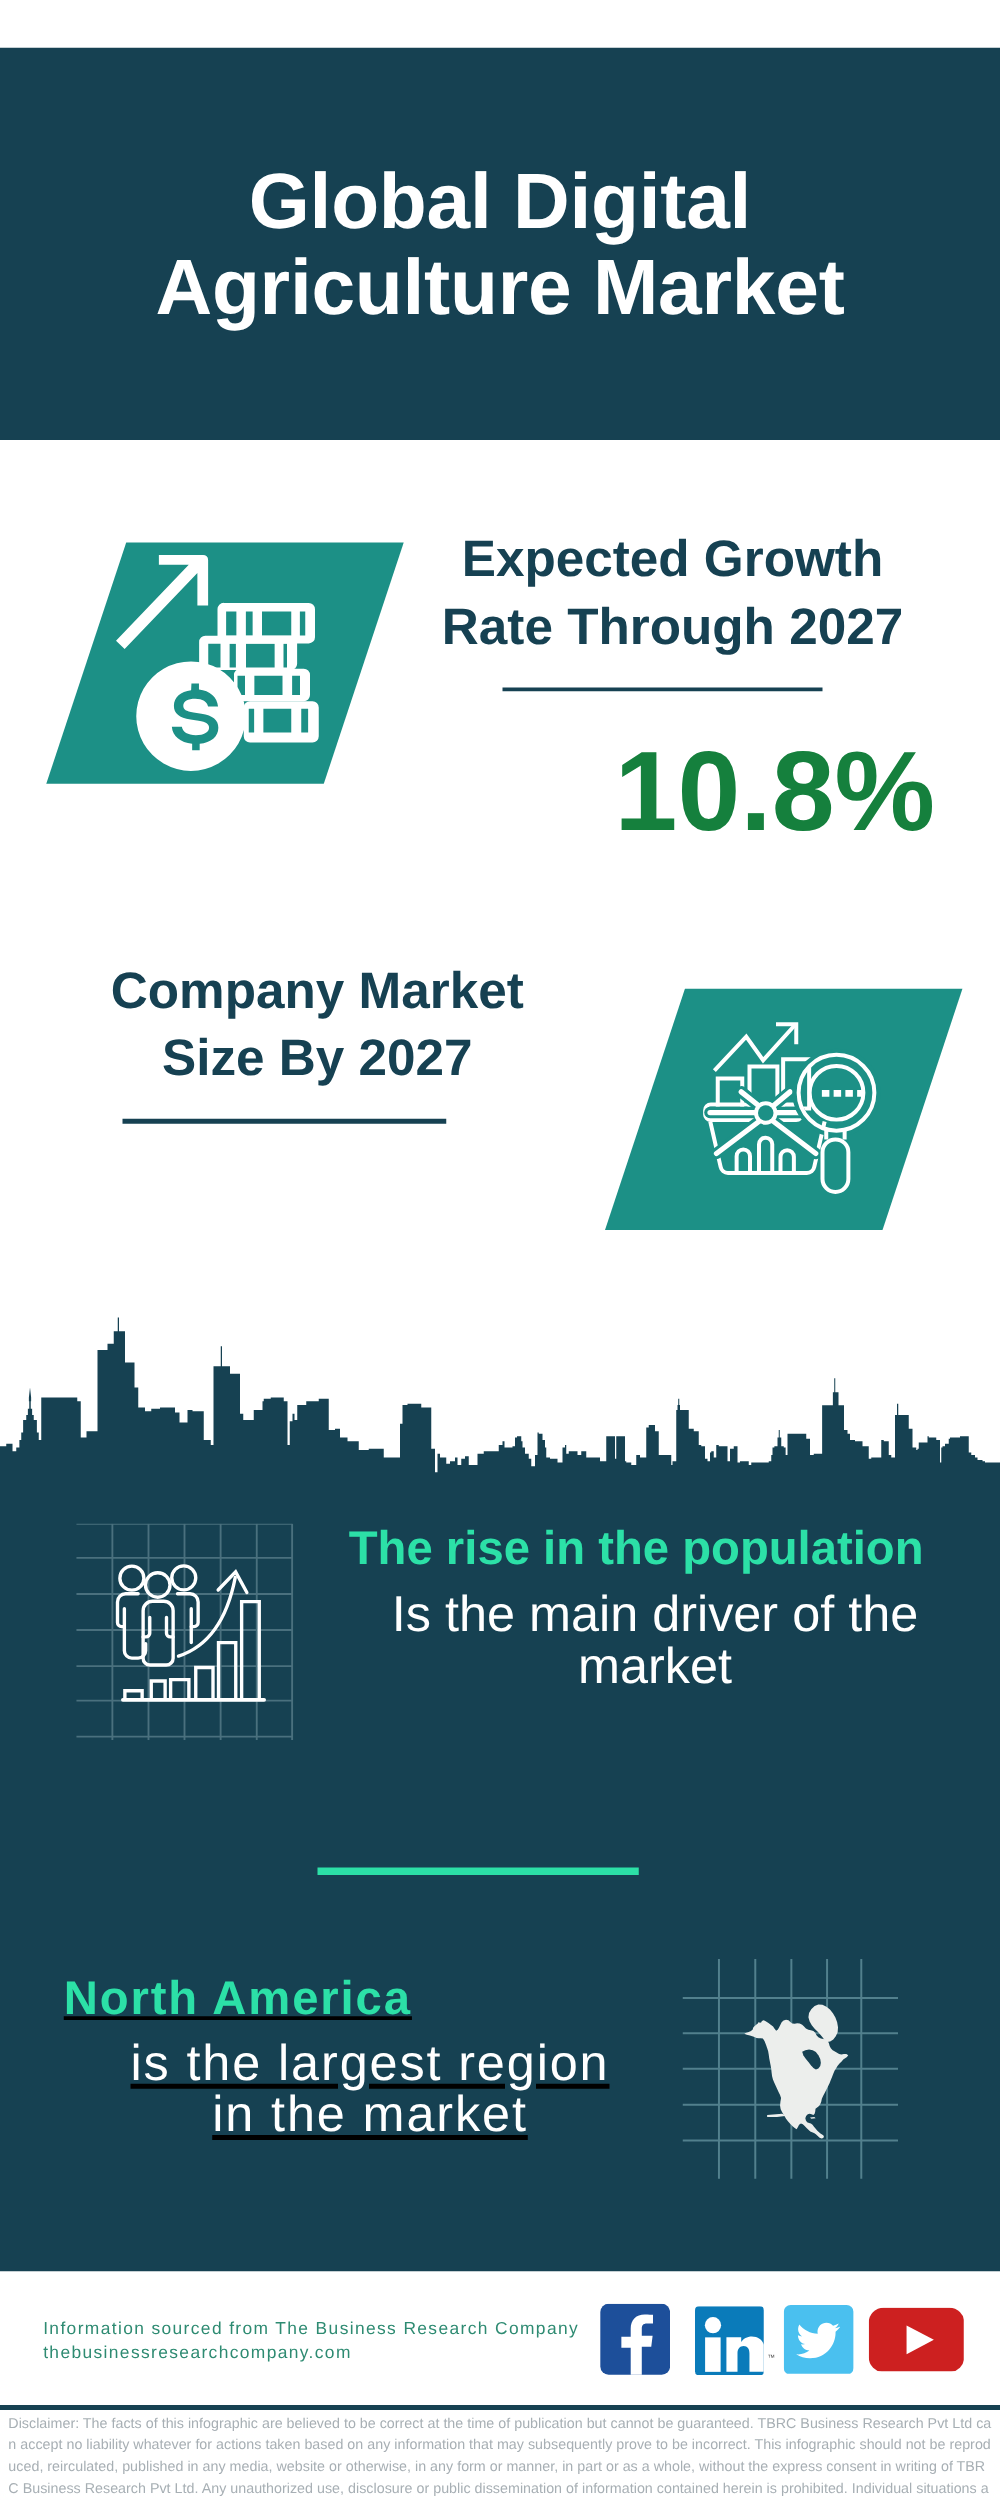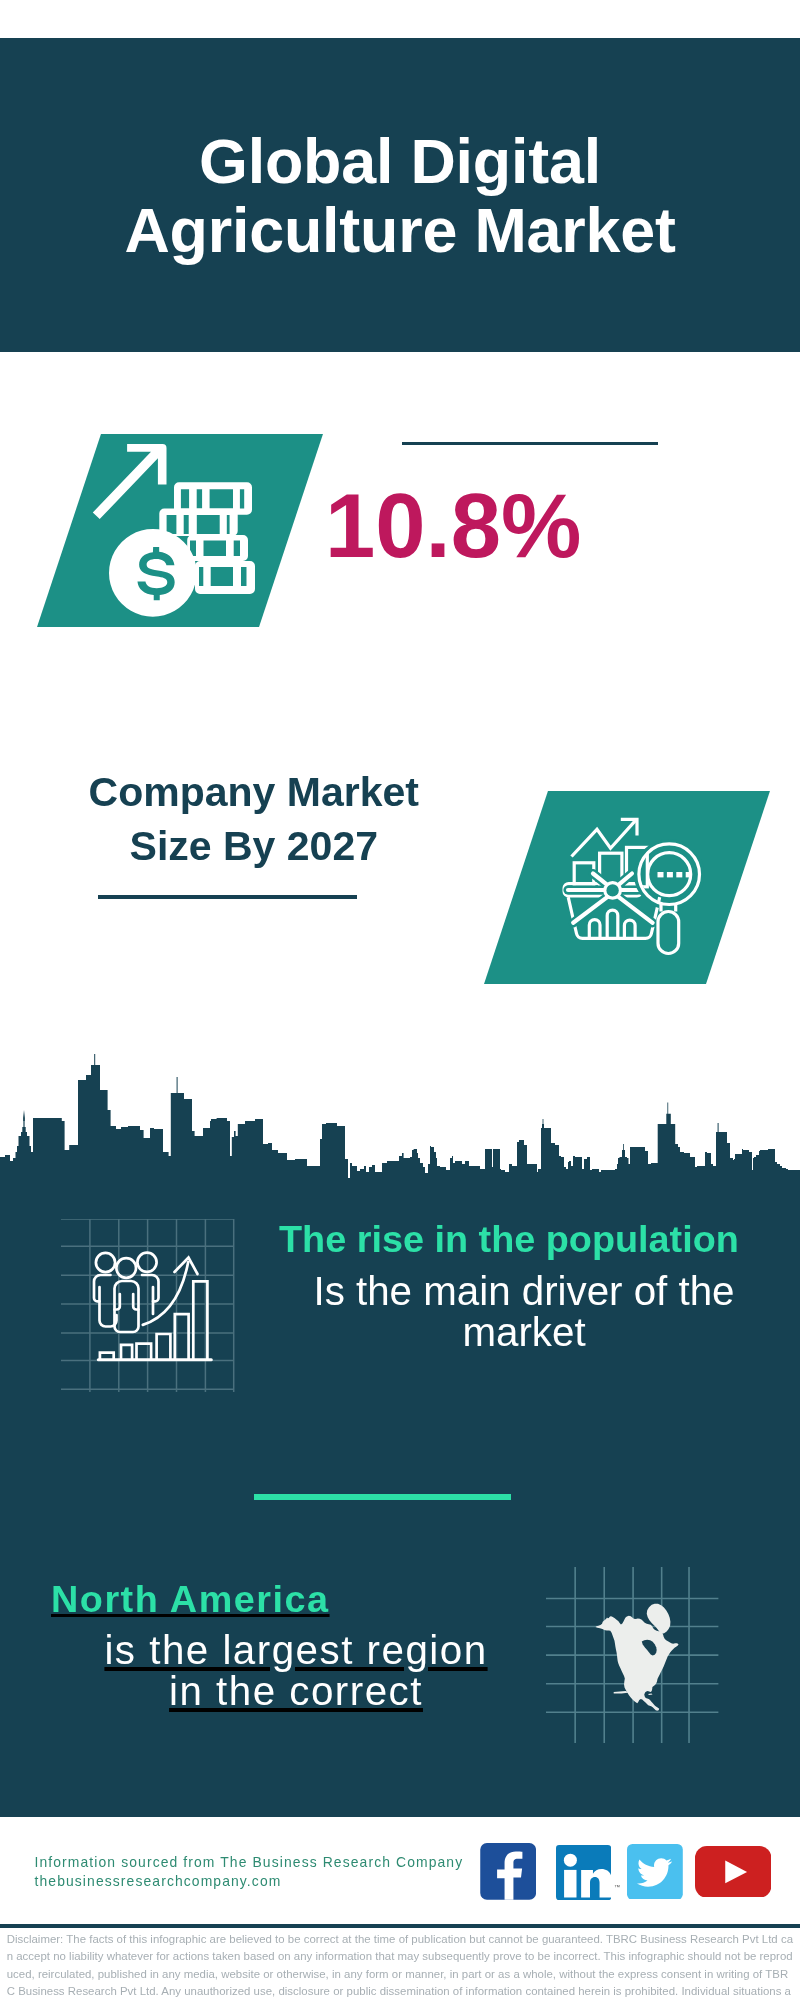--- a/index.html
+++ b/index.html
@@ -11,21 +11,21 @@
   .header{position:absolute;left:0;top:0;width:800px;height:314px;background:#164152;}
   .header-title{position:absolute;left:0;top:89px;width:800px;margin:0;color:#ffffff;
     font-size:62.8px;font-weight:bold;line-height:68.6px;text-align:center;letter-spacing:-0.2px;}
 
   
   .para{position:absolute;background:#1c9086;transform:skewX(-18.33deg);}
 
   
   .stat-title{color:#164152;font-size:41px;font-weight:bold;line-height:54px;text-align:center;}
   .rule{height:4px;background:#164152;}
-  .stat-value{color:#be185d;font-weight:bold;text-align:left;letter-spacing:0px;}
+  .stat-value{color:#15803d;font-weight:bold;text-align:right;letter-spacing:0px;}
   .v1{font-size:90.4px;line-height:90px;}
   .v2{font-size:73.1px;line-height:74px;}
 
   
   .darkband{position:absolute;left:0;top:1140px;width:800px;height:638.5px;background:#164152;}
   .skyline{position:absolute;left:0;top:1010px;width:800px;height:136px;display:block;}
 
   .mid-head{font-size:37.8px;font-weight:bold;color:#2ce0a7;line-height:44px;margin-bottom:9.5px;}
   .mid-sub{font-size:40.3px;color:#ffffff;text-align:center;line-height:41.2px;font-weight:normal;}
 
@@ -59,20 +59,24 @@
       <path fill-rule="evenodd" d="M100.2 93 h50.8 a5 5 0 0 1 5 5 v16 a5 5 0 0 1 -5 5 h-50.8 a5 5 0 0 1 -5 -5 v-16 a5 5 0 0 1 5 -5 Z
                M98 98.5 h6 v15.5 h-6 Z M111.5 98.5 h22.5 v15.5 h-22.5 Z M141.7 98.5 h6.3 v15.5 h-6.3 Z"></path>
       <path fill-rule="evenodd" d="M108 119 h50 a5 5 0 0 1 5 5 v23 a5 5 0 0 1 -5 5 h-50 a5 5 0 0 1 -5 -5 v-23 a5 5 0 0 1 5 -5 Z
                M107 125 h4.3 v19 h-4.3 Z M118.7 125 h22.3 v19 h-22.3 Z M149 125 h5.5 v19 h-5.5 Z"></path>
       <path d="M60.8 87.1 a43.8 43.8 0 1 0 0.01 0 Z"></path>
       <path fill="#1c9086" transform="translate(11.150,20.975) scale(0.8250,0.8031)" d="M60.6 104.5 h7.3 v5.9 c10.6 1.1 17.7 7.7 18.5 16.9 h-9.7 c-0.9 -4.7 -5.3 -7.7 -12.4 -7.7 c-7.2 0 -11.6 2.6 -11.6 6.9 c0 3.8 2.8 5.6 9.9 6.7 l7.7 1.2 c11.2 1.8 16.4 6.2 16.4 14 c0 8.9 -7 14.9 -18.1 16 v6.5 h-7.3 v-6.5 c-11.4 -1.1 -19 -7.5 -19.7 -16.9 h9.7 c0.8 5.1 5.7 8.4 13.6 8.4 c7.9 0 12.8 -3 12.8 -7.4 c0 -3.7 -2.8 -5.7 -10.1 -6.9 l-7.9 -1.3 c-11 -1.8 -16.1 -6.2 -16.1 -13.8 c0 -8.4 6.5 -14.1 16.7 -15.4 Z"></path>
     </g>
   </svg>
 
   <div style="position:absolute;left:328px;top:381.6px;width:420px;">
+    <div class="stat-title">
+      <div>Expected Growth</div>
+      <div>Rate Through 2027</div>
+    </div>
     <div class="rule" style="width:256px;height:3.6px;margin:22px 0 0 74px;"></div>
     <div class="stat-value v1" style="margin-top:36px;margin-left:-3px;">10.8%</div>
   </div>
 
   <div class="para" style="left:515.6px;top:753.4px;width:221.7px;height:192.9px;"></div>
 
   <svg viewBox="0 0 150 150" style="position:absolute;left:560px;top:775px;width:150px;height:150px;">
     <g fill="none" stroke="#ffffff" stroke-width="3.2" stroke-linecap="butt" stroke-linejoin="miter">
 
       <path d="M11.5 43.5 L37 16.3 L50.5 35.2 L76.5 6.4"></path>
@@ -188,21 +192,21 @@
     <g fill="#eceeec">
       <path d="M68.0 125.5 L80.0 124.5 L84.0 126.0 L76.0 127.0 L68.0 127.0 Z"></path>
       <path d="M88.0 127.0 L96.0 126.0 L99.0 127.5 L92.0 128.5 L88.0 128.0 Z"></path>
       <path d="M102.5 127.5 L106.0 127.0 L107.0 128.0 L103.5 128.5 Z"></path>
     </g>
   </svg>
 
   <div style="position:absolute;left:51px;top:1538.5px;width:490px;letter-spacing:1.5px;text-decoration:underline;">
     <div class="mid-head">North America</div>
     <div class="mid-sub">is the largest region</div>
-    <div class="mid-sub">in the correct</div>
+    <div class="mid-sub">in the market</div>
   </div>
 
   <div class="srcline" style="left:34.5px;top:1814.8px;">
     <div>Information sourced from The Business Research Company</div>
     <div>thebusinessresearchcompany.com</div>
   </div>
 
   <div style="position:absolute;left:480px;top:1805px;">
     <svg viewBox="0 0 56 57" style="position:absolute;left:0px;top:0px;width:56.3px;height:56.8px;">
       <rect x="0" y="0" width="56" height="57" rx="6.7" fill="#1d4f9a"></rect>

